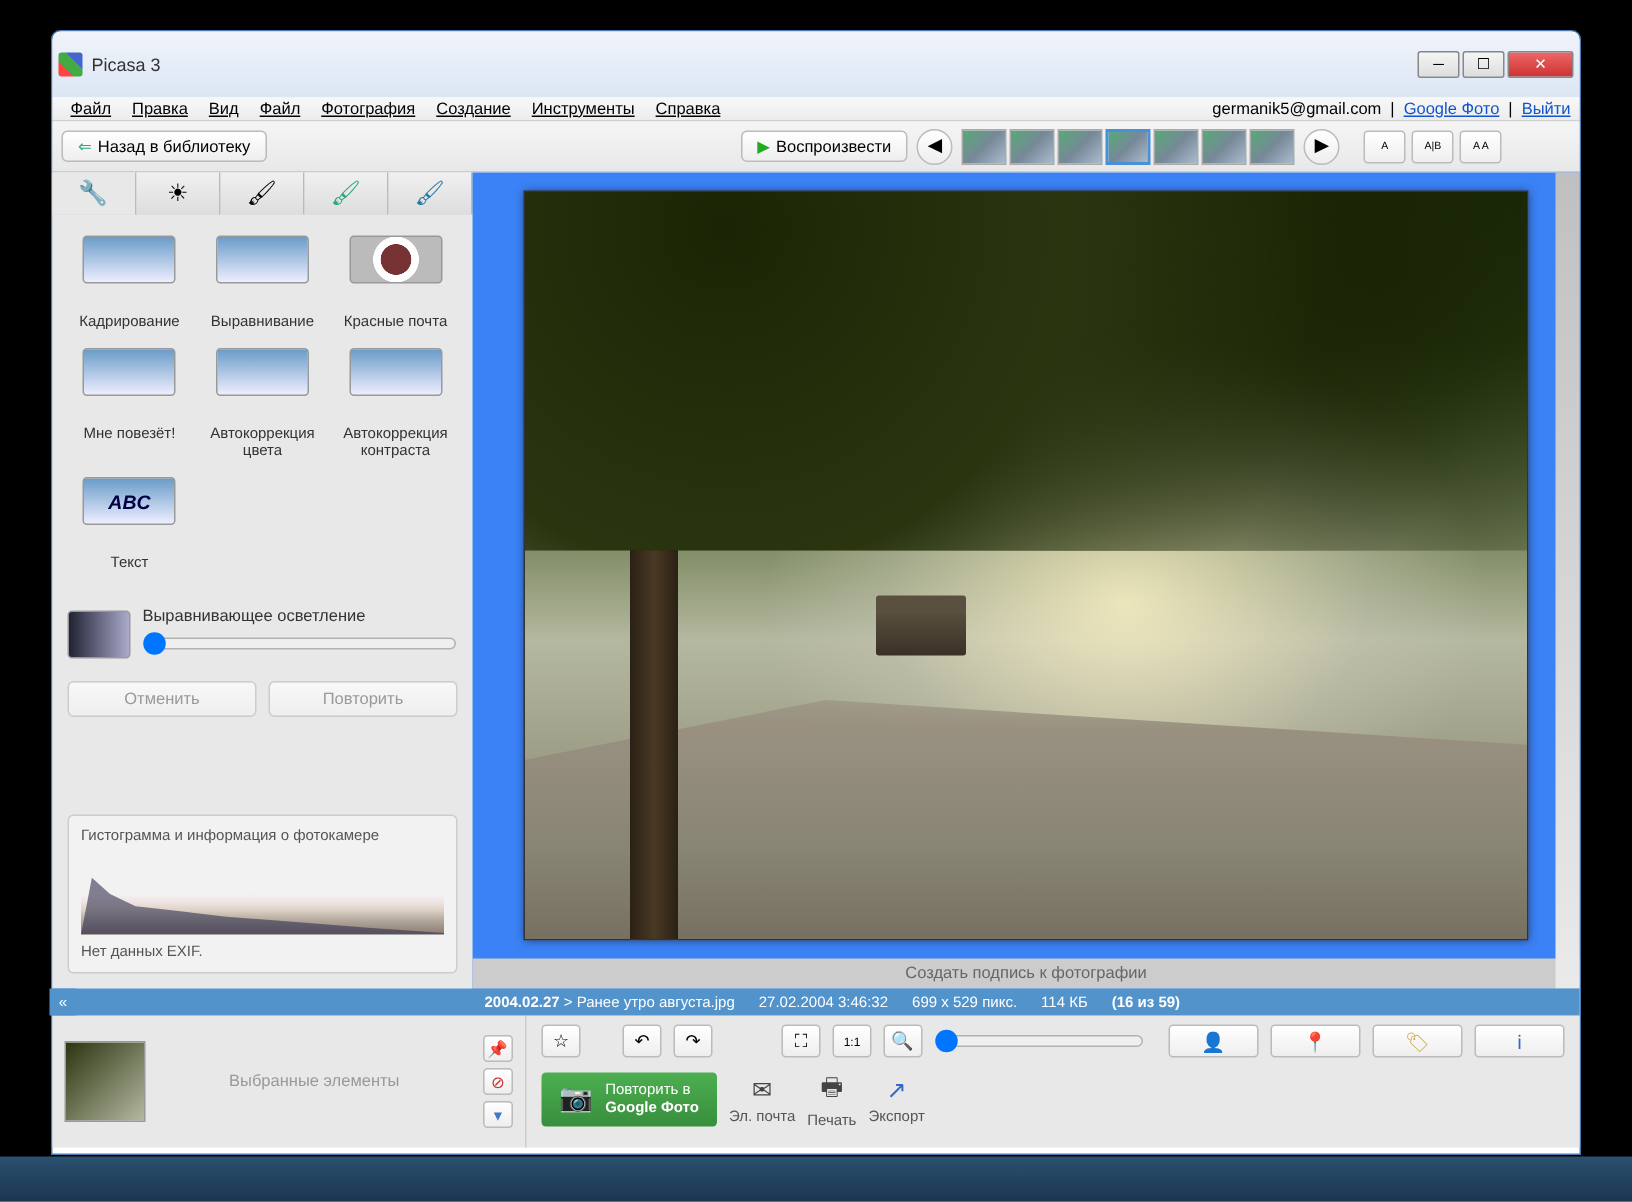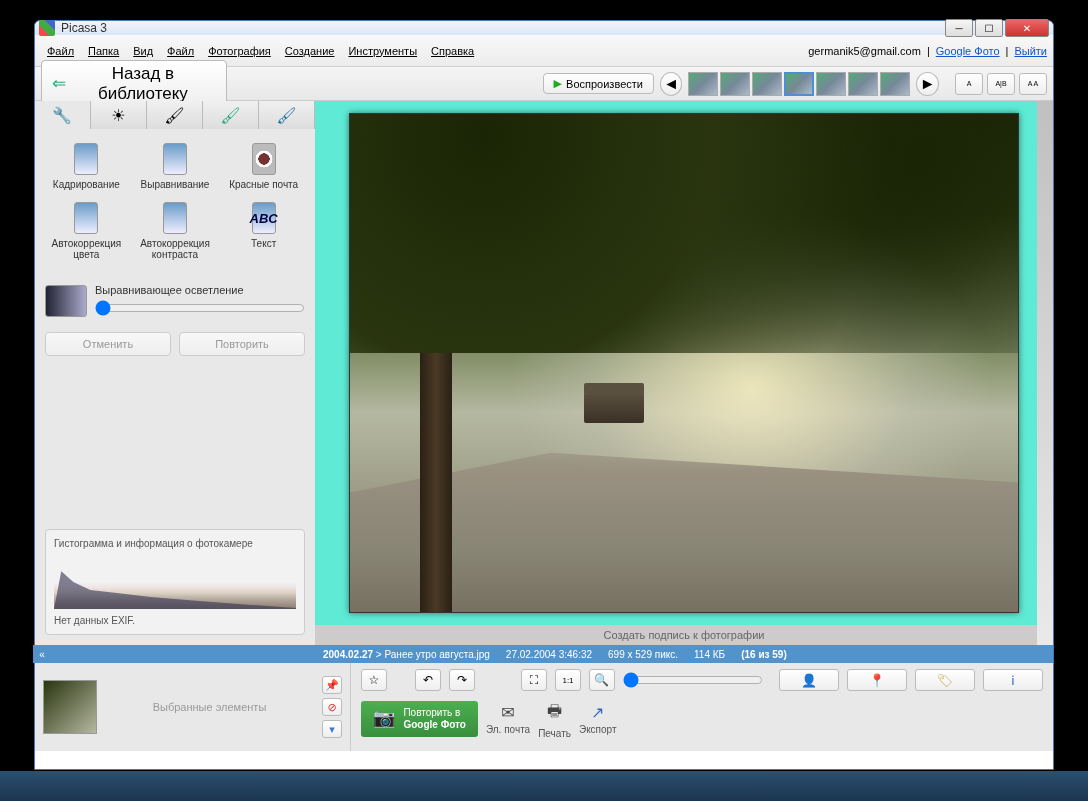--- a/index.html
+++ b/index.html
@@ -1,58 +1,58 @@
 <!DOCTYPE html>
 <html><head>
 <meta charset="utf-8">
 <style>
 * { box-sizing: border-box; margin: 0; padding: 0; font-family: Tahoma, Arial, sans-serif; }
 body { background: #000; width: 1088px; height: 801px; overflow: hidden; position: relative; }
 .window { position: absolute; top: 20px; left: 34px; width: 1020px; height: 750px; background: #fff; border: 1px solid #4a7ab0; border-radius: 6px 6px 0 0; box-shadow: 0 0 8px rgba(0,0,0,0.5); }
-.titlebar { height: 14px; background: linear-gradient(#f0f4fb, #dce6f4); display: flex; align-items: center; padding: 0 4px; border-radius: 6px 6px 0 0; }
+.titlebar { height: 44px; background: linear-gradient(#f0f4fb, #dce6f4); display: flex; align-items: center; padding: 0 4px; border-radius: 6px 6px 0 0; }
 .app-icon { width: 16px; height: 16px; margin-right: 6px; background: linear-gradient(45deg, #ff4444 0%, #ff4444 33%, #44aa44 33%, #44aa44 66%, #4466cc 66%); border-radius: 2px; }
 .titlebar-title { font-size: 12px; color: #333; flex: 1; }
 .win-controls { display: flex; gap: 2px; }
 .win-btn { width: 28px; height: 18px; border: 1px solid #888; border-radius: 2px; display: flex; align-items: center; justify-content: center; font-size: 10px; background: linear-gradient(#f5f5f5, #ddd); cursor: pointer; }
 .win-btn.close { background: linear-gradient(#e66, #c33); color: #fff; width: 44px; }
-.menubar { height: 32px; background: linear-gradient(#f8f8f8, #ececec); display: flex; align-items: center; padding: 0 6px; font-size: 11px; border-bottom: 1px solid #d0d0d0; }
+.menubar { height: 16px; background: linear-gradient(#f8f8f8, #ececec); display: flex; align-items: center; padding: 0 6px; font-size: 11px; border-bottom: 1px solid #d0d0d0; }
 .menu-item { padding: 2px 6px; margin-right: 2px; text-decoration: underline; cursor: pointer; }
 .menubar-right { margin-left: auto; display: flex; align-items: center; gap: 6px; font-size: 11px; }
 .menubar-right .link { color: #1155cc; text-decoration: underline; cursor: pointer; }
 .toolbar { height: 34px; background: linear-gradient(#f5f5f5, #e8e8e8); display: flex; align-items: center; padding: 0 6px; border-bottom: 1px solid #ccc; gap: 6px; }
-.back-lib-btn { border: 1px solid #bbb; border-radius: 4px; padding: 3px 10px; font-size: 17px; background: linear-gradient(#fff, #eee); cursor: pointer; display: flex; align-items: center; gap: 4px; }
+.back-lib-btn { border: 1px solid #bbb; border-radius: 4px; padding: 3px 10px; font-size: 11px; background: linear-gradient(#fff, #eee); cursor: pointer; display: flex; align-items: center; gap: 4px; }
 .back-lib-btn::before { content: "⇐"; color: #3a7; }
 .play-btn { border: 1px solid #bbb; border-radius: 4px; padding: 3px 10px; font-size: 11px; background: linear-gradient(#fff, #eee); cursor: pointer; display: flex; align-items: center; gap: 4px; margin-left: 310px; }
 .play-btn::before { content: "▶"; color: #2a2; }
 .nav-arrow { width: 24px; height: 24px; border-radius: 50%; border: 1px solid #bbb; background: linear-gradient(#fff, #eee); display: flex; align-items: center; justify-content: center; cursor: pointer; }
 .thumbs { display: flex; gap: 2px; }
 .thumb { width: 30px; height: 24px; background: linear-gradient(135deg,#5a7,#789,#abc); border: 1px solid #aaa; cursor: pointer; }
 .thumb.active { border: 2px solid #4a90d9; }
 .view-btns { display: flex; gap: 4px; margin-left: 10px; }
 .view-btn { width: 28px; height: 22px; border: 1px solid #bbb; border-radius: 3px; background: linear-gradient(#fff, #eee); display: flex; align-items: center; justify-content: center; font-size: 7px; cursor: pointer; }
 .content { display: flex; height: 544px; }
 .sidebar { width: 280px; background: #e8e8e8; display: flex; flex-direction: column; }
 .tabs { display: flex; background: #d5d5d5; height: 28px; }
 .tab { flex: 1; display: flex; align-items: center; justify-content: center; border-right: 1px solid #bbb; cursor: pointer; background: linear-gradient(#f0f0f0,#ddd); }
 .tab.active { background: #e8e8e8; }
 .tools-grid { display: grid; grid-template-columns: repeat(3, 1fr); gap: 12px 6px; padding: 14px 10px; }
-.tool { display: flex; flex-direction: column; align-items: center; gap: 4px; cursor: pointer; font-size: 10px; color: #333; text-align: center; }
-.tool-icon { width: 24px; height: 32px; background: linear-gradient(#6a9cc8, #eef); border: 1px solid #999; border-radius: 3px; }
+.tool { display: flex; flex-direction: column; align-items: center; gap: 20px; cursor: pointer; font-size: 10px; color: #333; text-align: center; }
+.tool-icon { width: 62px; height: 32px; background: linear-gradient(#6a9cc8, #eef); border: 1px solid #999; border-radius: 3px; }
 .tool-icon.eye { background: radial-gradient(circle at 50% 50%, #733 30%, #fff 31%, #fff 45%, #bbb 46%); }
 .tool-icon.abc { background: linear-gradient(#6a9cc8,#eef); color: #004; font-style: italic; font-weight: bold; display: flex; align-items: center; justify-content: center; font-size: 13px; }
 .fill-light { padding: 0 10px; font-size: 11px; color: #333; display: flex; align-items: center; gap: 8px; margin-top: 10px; }
 .fill-light .fl-thumb { width: 42px; height: 32px; background: linear-gradient(90deg,#223,#aac); border: 1px solid #999; border-radius: 3px; }
 .fl-right { flex: 1; }
 .slider { width: 100%; margin-top: 4px; }
 .undo-redo { display: flex; gap: 8px; padding: 14px 10px; }
 .undo-redo button { flex: 1; padding: 5px; font-size: 11px; color: #999; border: 1px solid #ccc; border-radius: 4px; background: linear-gradient(#f8f8f8, #eee); cursor: pointer; }
 .histogram-box { margin: 10px; padding: 8px; background: #f2f2f2; border: 1px solid #ccc; border-radius: 4px; font-size: 10px; color: #555; margin-top: auto; }
 .hist-canvas { height: 54px; margin: 6px 0; background: linear-gradient(to top, rgba(200,0,0,0.3), transparent 50%), linear-gradient(to top, rgba(0,200,0,0.3), transparent 40%), linear-gradient(to top, rgba(0,0,200,0.3), transparent 30%); position: relative; }
 .hist-shape { position:absolute; bottom:0; left:0; right:0; height:100%; clip-path: polygon(0 100%, 3% 30%, 8% 50%, 15% 65%, 25% 70%, 40% 78%, 60% 85%, 80% 92%, 100% 98%, 100% 100%); background: rgba(50,50,80,0.6); }
-.viewer { flex: 1; background: #5eead4; display: flex; flex-direction: column; position: relative; }
+.viewer { flex: 1; background: #3b82f6; display: flex; flex-direction: column; position: relative; }
 .image-area { flex: 1; display: flex; align-items: center; justify-content: center; padding: 10px; }
 .main-image { width: 670px; height: 500px; background: 
   radial-gradient(ellipse 400px 300px at 60% 55%, rgba(255,245,200,0.8), rgba(200,200,180,0.4) 40%, transparent 60%),
   linear-gradient(180deg, #1a2a0a 0%, #2a3a15 20%, #8a9570 50%, #b5b8a0 60%, #7a7560 100%);
   border: 1px solid #333; box-shadow: 0 0 6px rgba(0,0,0,0.5); position: relative; overflow: hidden; }
 .tree-trunk { position:absolute; left: 70px; top: 0; width: 32px; height: 100%; background: linear-gradient(90deg, #2a2015, #4a3a25, #2a2015); }
 .foliage { position:absolute; top:0; left:0; right:0; height: 48%; background: radial-gradient(circle at 20% 10%, #1a2505, #2a3510 40%, transparent 70%), radial-gradient(circle at 60% 15%, #1a2505, transparent 60%), radial-gradient(circle at 85% 20%, #1a2505, transparent 50%); }
 .path { position:absolute; bottom:0; left:0; right:0; height:40%; background: linear-gradient(180deg, transparent, #999080 30%, #888575 70%, #777060); clip-path: polygon(0 100%, 0 40%, 30% 20%, 100% 35%, 100% 100%); }
 .bench { position:absolute; top: 56%; left: 35%; width: 60px; height: 30px; background: linear-gradient(#5a5040, #3a3025); border-radius: 2px; }
 .bench::before { content:""; position:absolute; top:-10px; left:0; right:0; height:12px; background:#5a5040; border-radius:2px; }
@@ -86,21 +86,21 @@
     <div class="titlebar-title">Picasa 3</div>
     <div class="win-controls">
       <div class="win-btn">─</div>
       <div class="win-btn">☐</div>
       <div class="win-btn close">✕</div>
     </div>
   </div>
 
   <div class="menubar">
     <span class="menu-item">Файл</span>
-    <span class="menu-item">Папка</span>
+    <span class="menu-item">Правка</span>
     <span class="menu-item">Вид</span>
     <span class="menu-item">Файл</span>
     <span class="menu-item">Фотография</span>
     <span class="menu-item">Создание</span>
     <span class="menu-item">Инструменты</span>
     <span class="menu-item">Справка</span>
     <div class="menubar-right">
       <span>germanik5@gmail.com</span>
       <span>|</span>
       <span class="link">Google Фото</span>
@@ -161,20 +161,24 @@
         <div class="tool">
             <div class="tool-icon"></div>
             <span>Выравнивание</span>
           </div>
         <div class="tool">
             <div class="tool-icon eye"></div>
             <span>Красные почта</span>
           </div>
         <div class="tool">
             <div class="tool-icon"></div>
+            <span>Мне повезёт!</span>
+          </div>
+        <div class="tool">
+            <div class="tool-icon"></div>
             <span>Автокоррекция цвета</span>
           </div>
         <div class="tool">
             <div class="tool-icon"></div>
             <span>Автокоррекция контраста</span>
           </div>
         <div class="tool">
             <div class="tool-icon abc">ABC</div>
             <span>Текст</span>
           </div>

